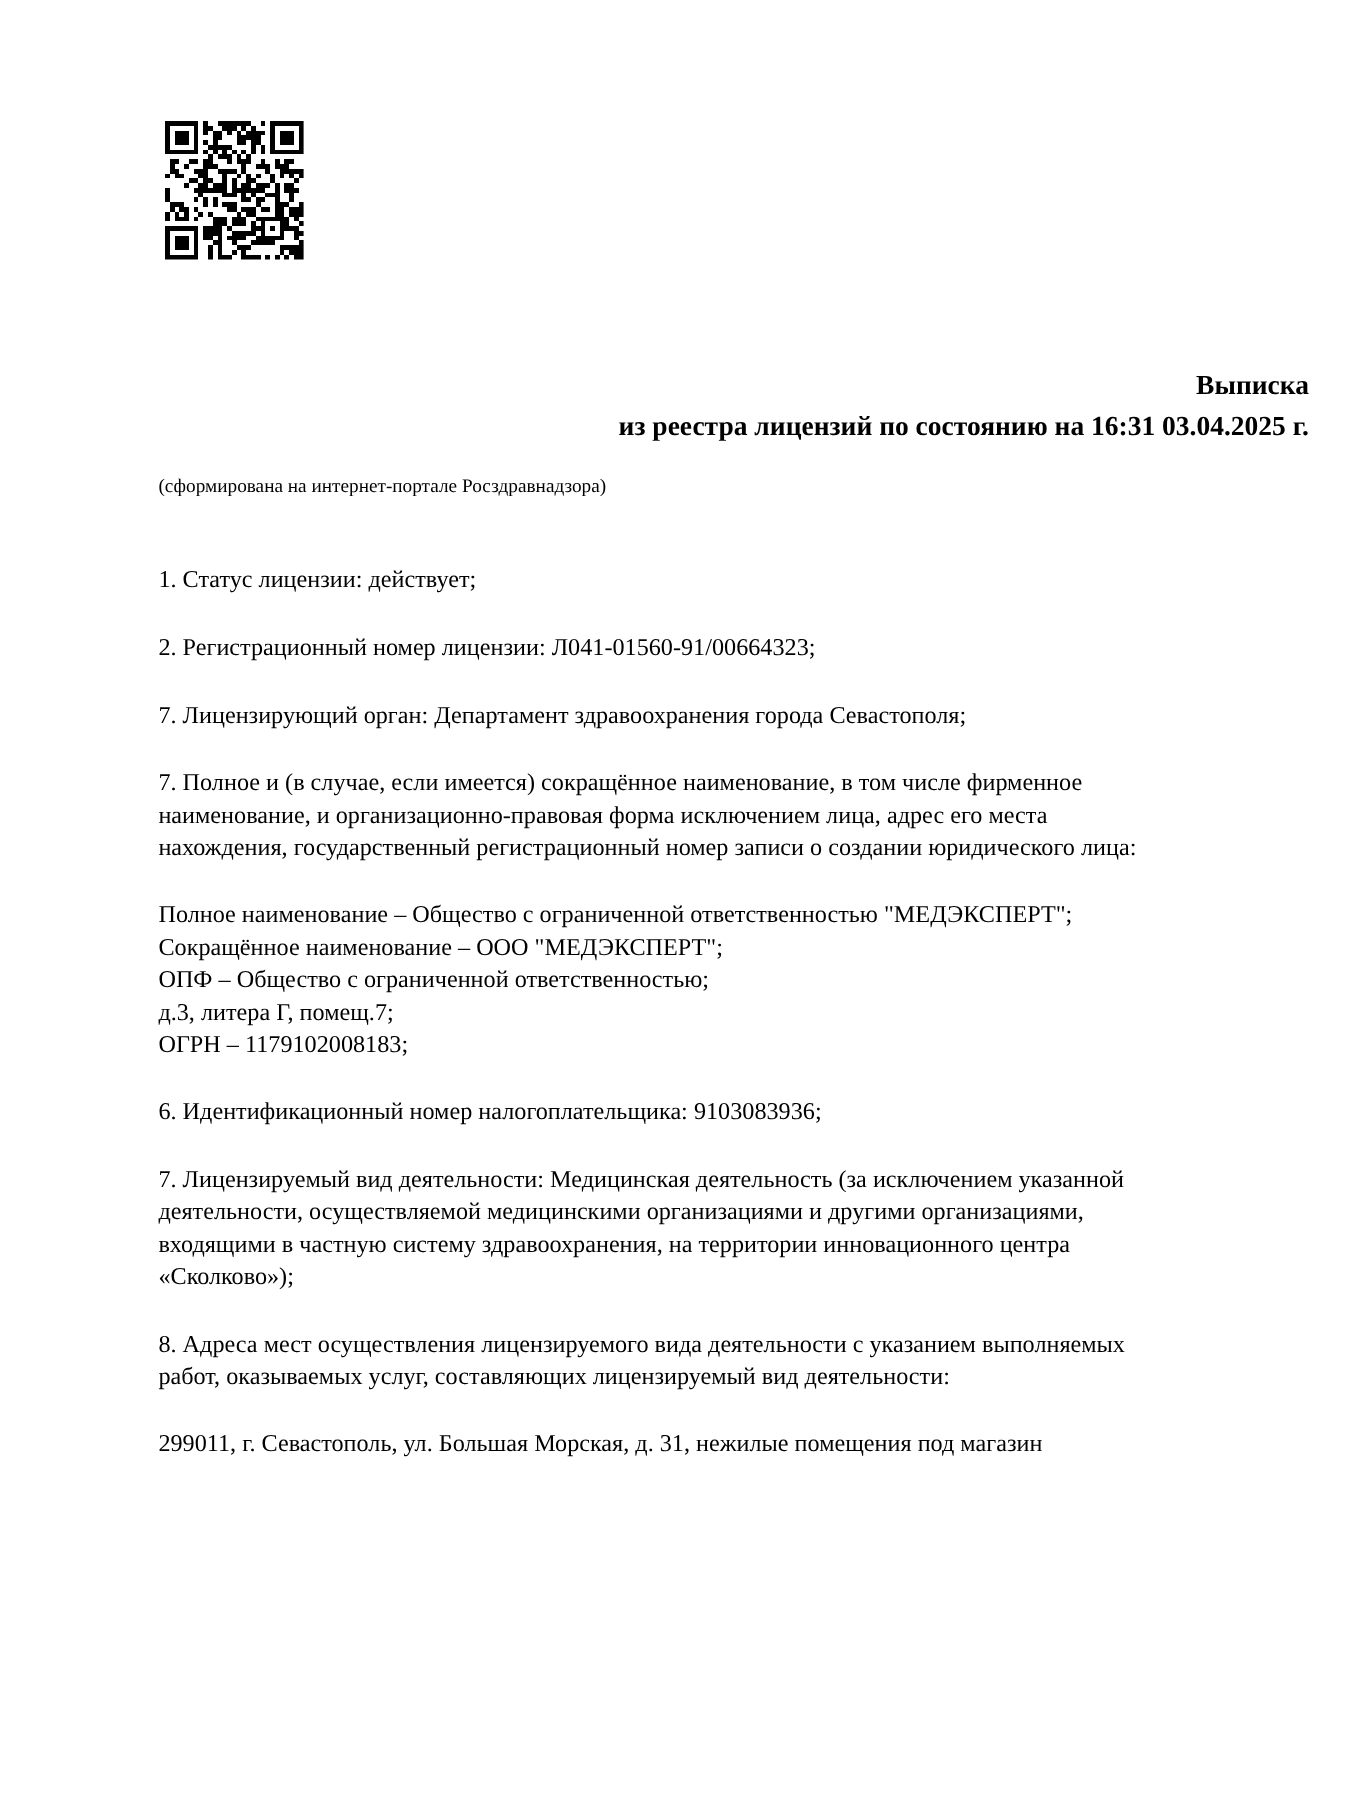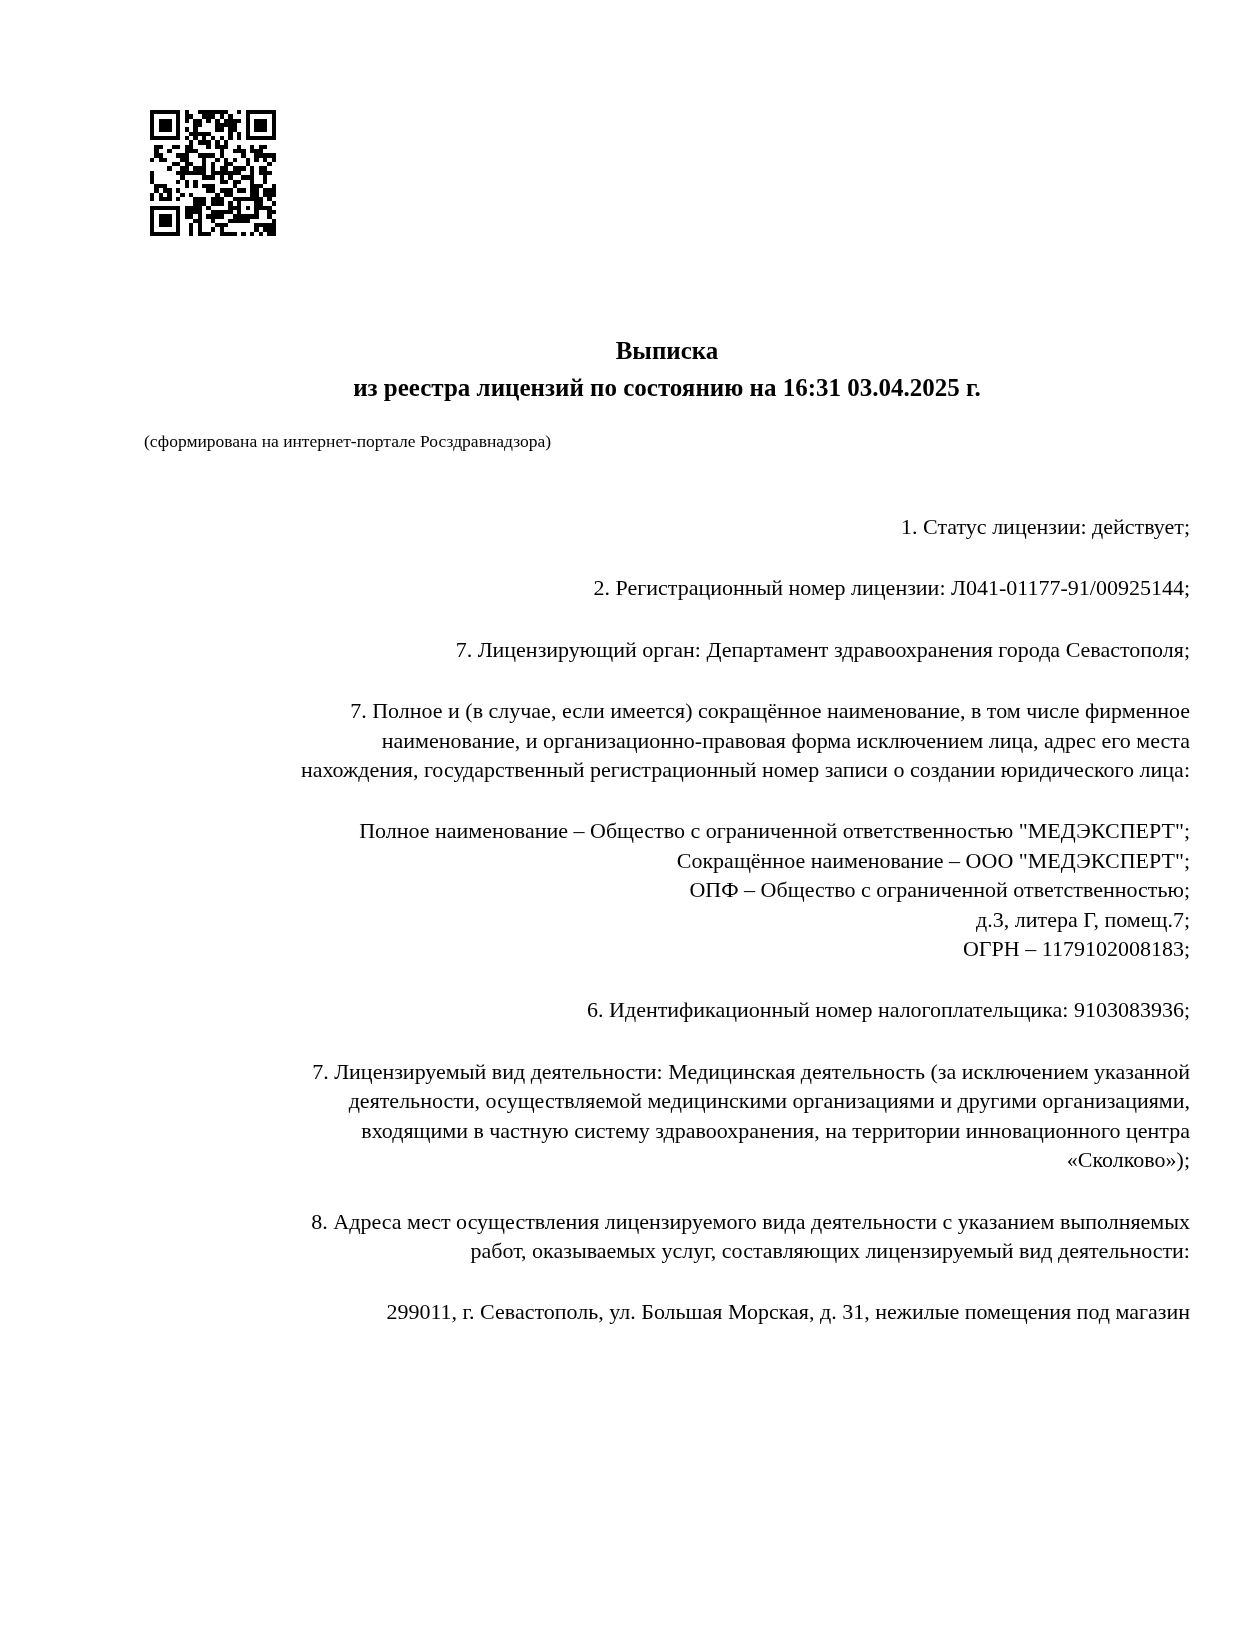--- a/index.html
+++ b/index.html
@@ -27,34 +27,33 @@
     margin-left: 144px;
     width: 1046px;
     padding-top: 332px;
   }
   .title {
     font-size: 25px;
     font-weight: bold;
     line-height: 37px;
     text-align: center;
   }
-  .title-line { display: block; white-space: nowrap; }
+  .title-line { display: block; white-space: nowrap; text-align: right; }
   .subtitle {
     margin-top: 24px;
     font-size: 17.5px;
     line-height: 23px;
     text-align: left;
     padding-right: 68px;
   }
   .body-text { margin-top: 59px; }
   .para {
     font-size: 22px;
     line-height: 29.4px;
     margin: 0 0 32px 0;
-    text-align: right;
   }
   .ln { display: block; white-space: nowrap; }
 </style>
 </head>
 <body>
 
 <div class="page">
 
   <svg class="qr" viewBox="0 0 29 29" shape-rendering="crispEdges" aria-hidden="true">
       <rect x="0" y="0" width="1" height="1" fill="#000000"></rect>
@@ -497,21 +496,21 @@
 
     <div class="subtitle">(сформирована на интернет-портале Росздравнадзора)</div>
 
     <div class="body-text">
 
       <p class="para">
         <span class="ln">1. Статус лицензии: действует;</span>
       </p>
 
       <p class="para">
-        <span class="ln">2. Регистрационный номер лицензии: Л041-01177-91/00925144;</span>
+        <span class="ln">2. Регистрационный номер лицензии: Л041-01560-91/00664323;</span>
       </p>
 
 
       <p class="para">
         <span class="ln">7. Лицензирующий орган: Департамент здравоохранения города Севастополя;</span>
       </p>
 
       <p class="para">
         <span class="ln">7. Полное и (в случае, если имеется) сокращённое наименование, в том числе фирменное</span>
         <span class="ln">наименование, и организационно-правовая форма исключением лица, адрес его места</span>

